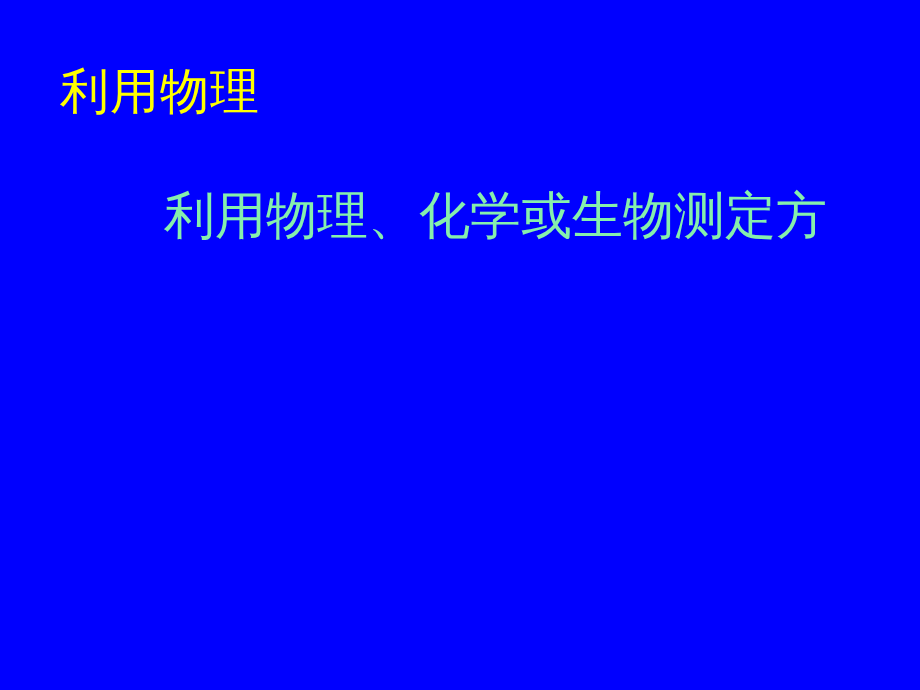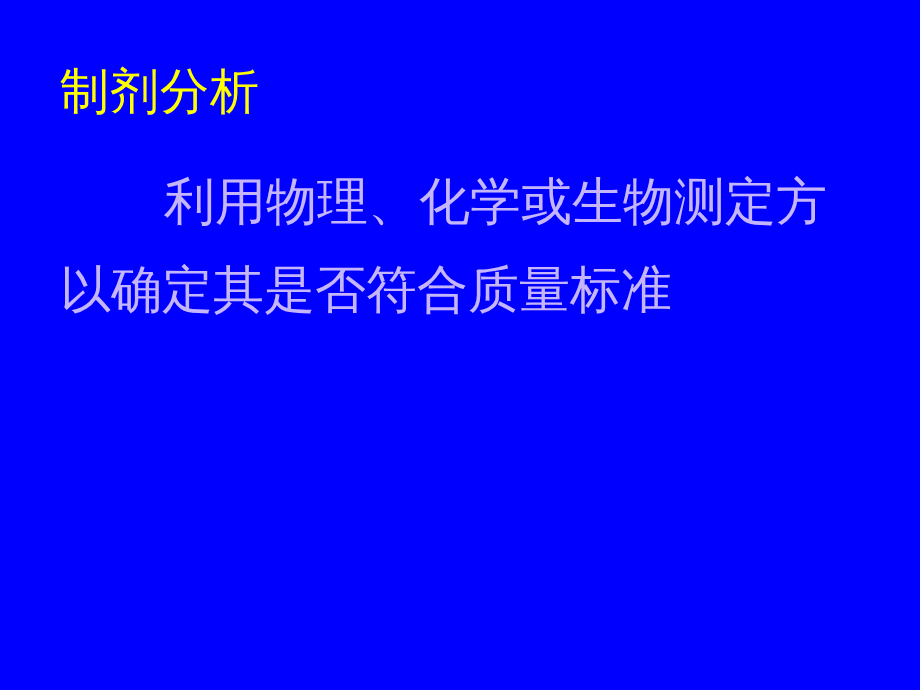--- a/index.html
+++ b/index.html
@@ -34,23 +34,23 @@
     line-height: 60px;
     font-weight: normal;
     letter-spacing: 1px;
     white-space: nowrap;
     margin: 0;
   }
 
   #slide-body {
     position: absolute;
     left: 60px;
-    top: 158px;
+    top: 172px;
     width: 830px;
-    color: #c4b5fd;
+    color: #86efac;
     font-family: "DejaVu Serif", "Liberation Serif", serif;
     font-size: 51px;
     line-height: 88px;
     font-weight: normal;
     letter-spacing: 0px;
   }
 
   .body-line {
     white-space: nowrap;
     height: 88px;
@@ -59,20 +59,19 @@
 
   .body-line.indent {
     text-indent: 104px;
   }
 </style>
 </head>
 <body>
 
 <div id="slide">
 
-  <h1 id="slide-title">制剂分析</h1>
+  <h1 id="slide-title">利用物理</h1>
 
   <div id="slide-body">
     <span class="body-line indent">利用物理、化学或生物测定方</span>
-    <span class="body-line">以确定其是否符合质量标准</span>
   </div>
 
 </div>
 
 </body></html>

